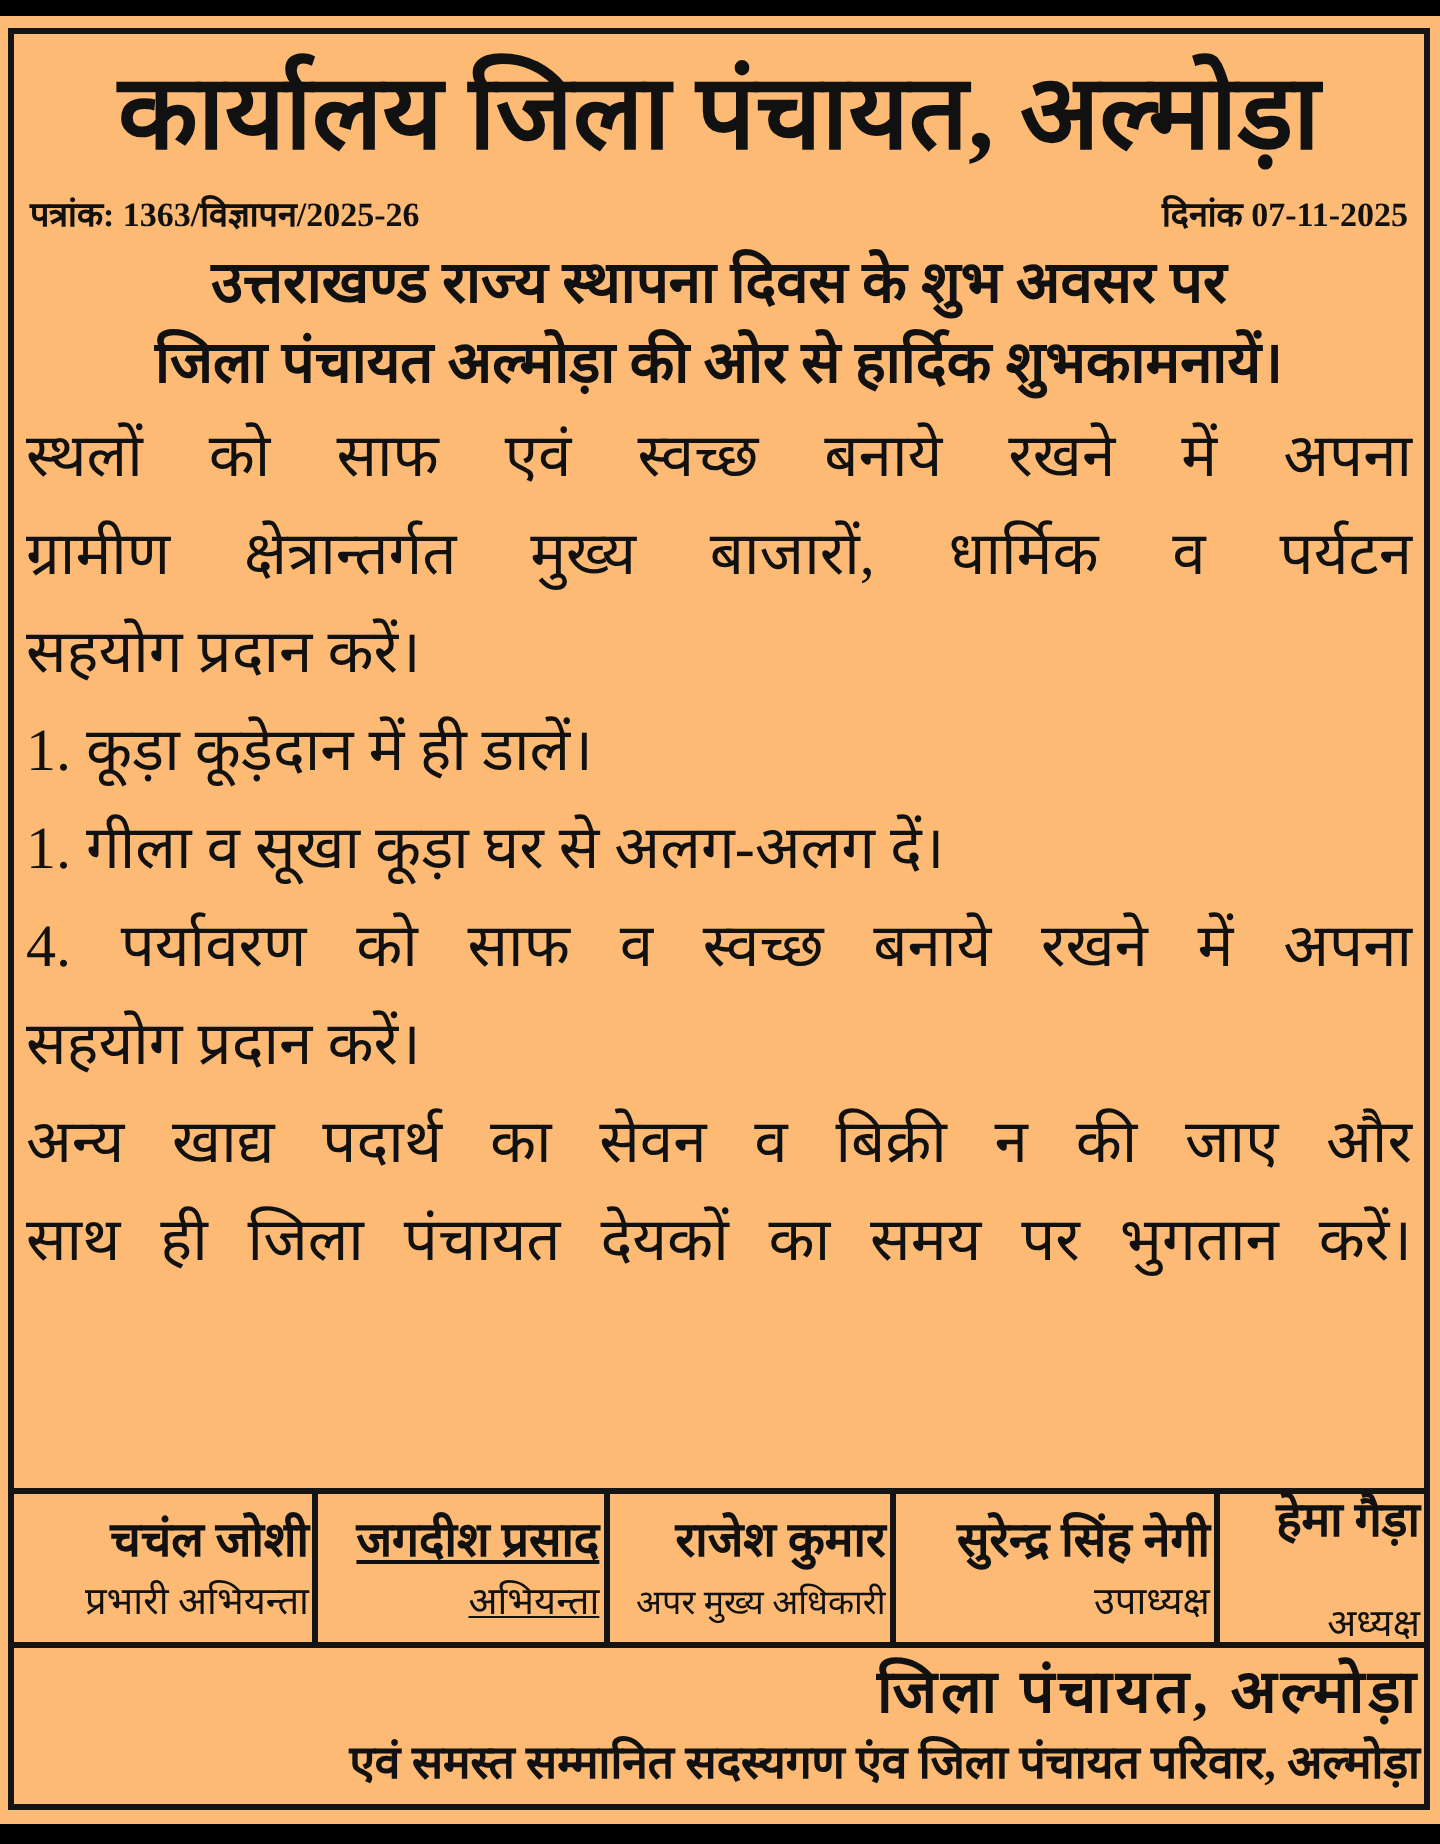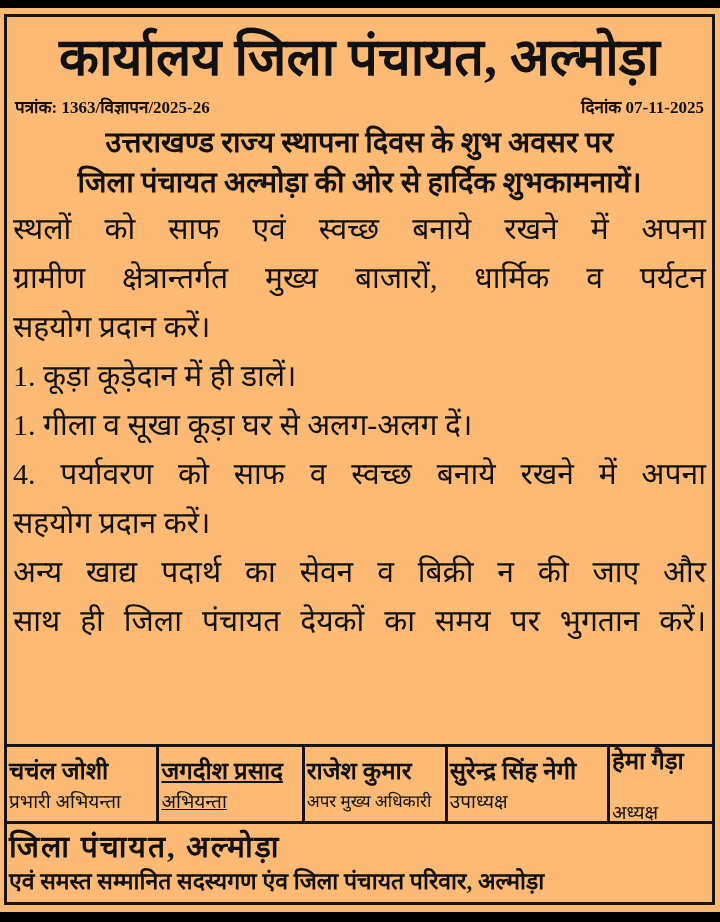--- a/index.html
+++ b/index.html
@@ -63,21 +63,21 @@
   .sign-row {
     display: flex;
     border-top: 3px solid #141414;
     border-bottom: 3px solid #141414;
     height: 74px;
     box-sizing: content-box;
   }
   .sign-cell {
     display: flex;
     flex-direction: column;
-    align-items: flex-start;
+    align-items: flex-end;
     justify-content: center;
     overflow: hidden;
     padding: 1px 2px;
     box-sizing: border-box;
   }
   .sign-cell + .sign-cell { border-left: 3px solid #141414; }
   .sign-name {
     font-weight: bold;
     font-size: 24px;
     line-height: 36px;
@@ -88,21 +88,21 @@
     line-height: 26px;
     white-space: nowrap;
   }
   .sign-cell.c3 .sign-desig { font-size: 17px; }
   .c1 { width: 21.2%; }
   .c2 { width: 20.6%; text-decoration: underline; }
   .c3 { width: 20.3%; }
   .c4 { width: 23.0%; }
   .c5 { width: 14.9%; gap: 21px; }
   .footer-block {
-    text-align: left;
+    text-align: right;
     padding: 4px 2px 4px 2px;
   }
   .footer-org {
     font-weight: bold;
     font-size: 30px;
     line-height: 38px;
     letter-spacing: 2px;
   }
   .footer-line {
     font-weight: bold;

